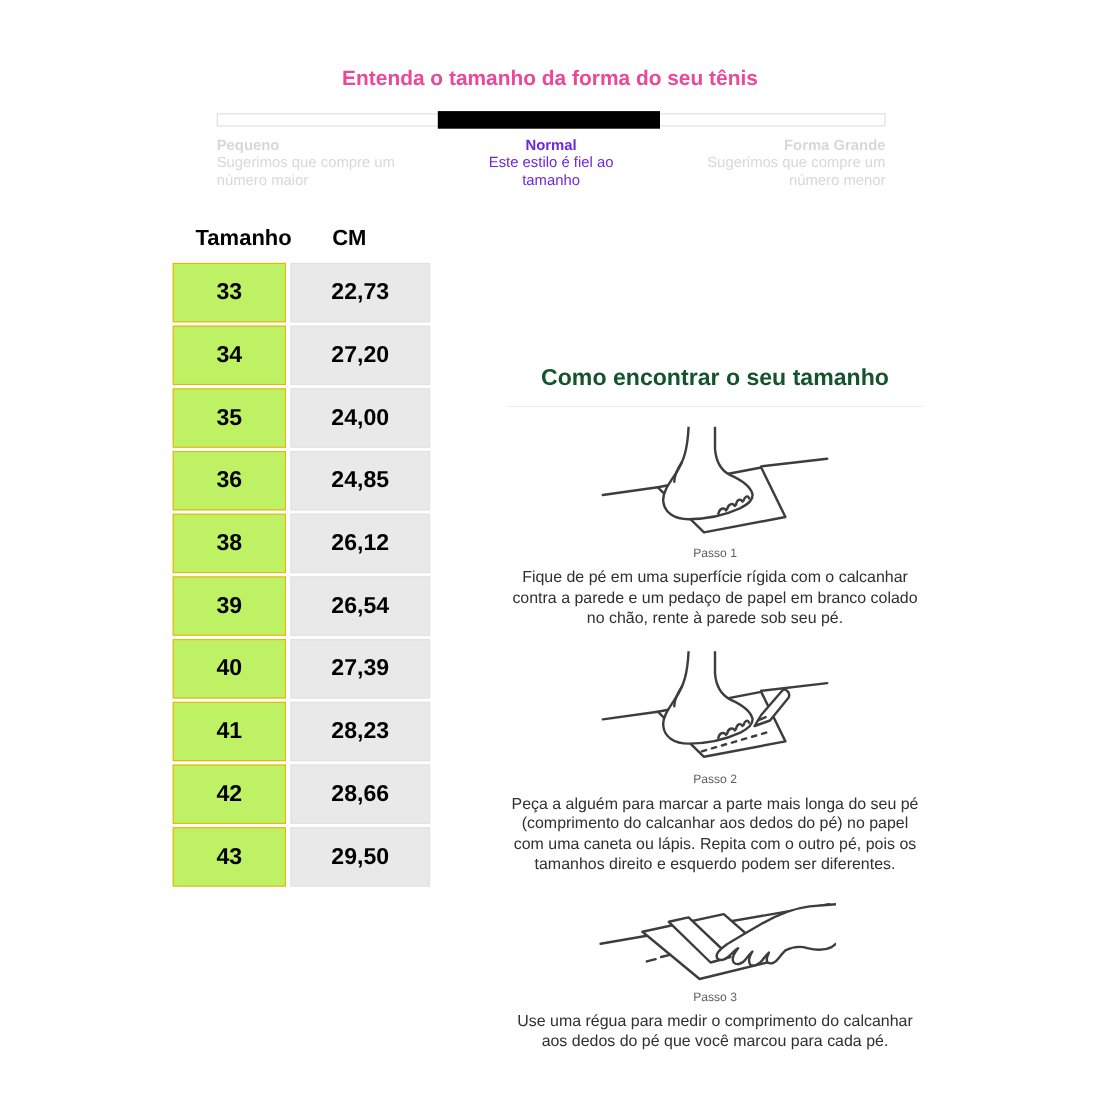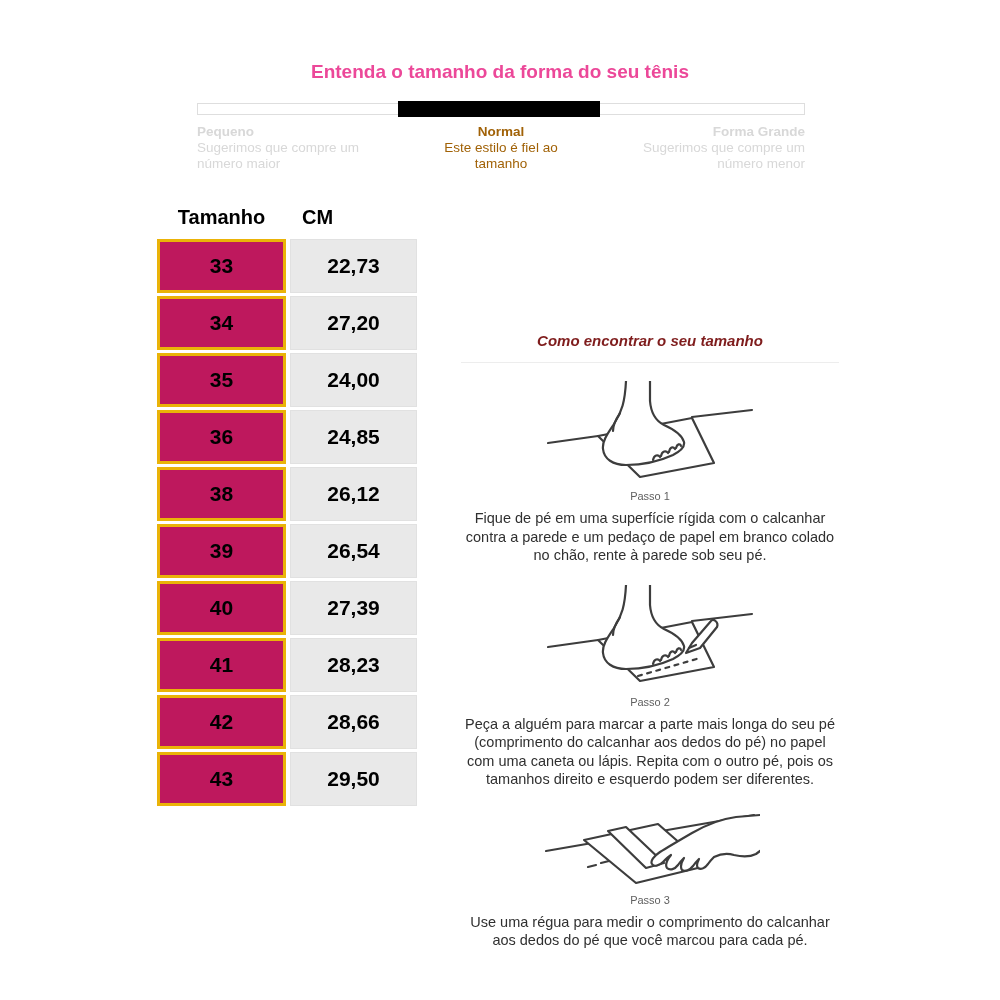--- a/index.html
+++ b/index.html
@@ -13,37 +13,37 @@
   
   .scale { position:absolute; left:197px; top:103px; width:608px; }
   .scale-track { position:relative; height:12px; background:#fff; border:1px solid #dedede; }
   .scale-indicator { position:absolute; left:33%; top:-3px; width:33.4%; height:16px; background:#000; }
 
   .scale-labels { position:absolute; left:197px; top:124px; width:608px;
     display:flex; justify-content:space-between; font-size:13.5px; line-height:16px; }
   .scale-col b { display:block; font-weight:700; }
   .scale-col.side { color:#d8d8d8; width:168px; }
   .scale-col.left { text-align:left; }
-  .scale-col.mid { color:#a16207; text-align:center; width:150px; }
+  .scale-col.mid { color:#6d28d9; text-align:center; width:150px; }
   .scale-col.right { text-align:right; }
 
   
   .size-table { position:absolute; left:157px; top:206px; }
   .size-head { display:flex; gap:16px; font-size:20px; font-weight:700; margin-bottom:10px; }
   .size-head .h1 { width:129px; text-align:center; }
   .size-head .h2 { width:127px; text-align:left; }
   .size-row { display:flex; gap:4px; margin-bottom:3px; }
   .cell { height:54px; display:flex; align-items:center; justify-content:center;
     font-size:21px; font-weight:700; }
-  .cell.size { width:129px; background:#be185d; border:3px solid #eab308; }
+  .cell.size { width:103px; background:#bef264; border:1px solid #eab308; }
   .cell.cm { width:127px; background:#e9e9e9; border:1px solid #e1e1e1; }
 
   
   .howto { position:absolute; left:461px; top:332px; width:378px; text-align:center; }
-  .howto-title { font-size:15px; font-weight:700; color:#7f1d1d;font-style:italic; }
+  .howto-title { font-size:21px; font-weight:700; color:#14532d; }
   .howto-divider { height:1px; background:#ededed; margin-top:13px; }
   .step svg { display:block; margin:0 auto; }
   .step-icon path, .step-icon line, .step-icon polygon {
     stroke:#3d3d3d; stroke-width:2.2; fill:none; stroke-linecap:round; stroke-linejoin:round; }
   .step-icon .fillonly { stroke:none; fill:#fff; }
   .step-icon .paper { fill:#fff; }
   .step-label { font-size:11px; color:#5f5f5f; margin-top:7px; }
   .step-text { font-size:14.5px; line-height:18.5px; color:#303030; margin-top:7px; }
   .s1 { margin-top:18px; } .s2 { margin-top:20px; } .s3 { margin-top:18px; }
 </style>

